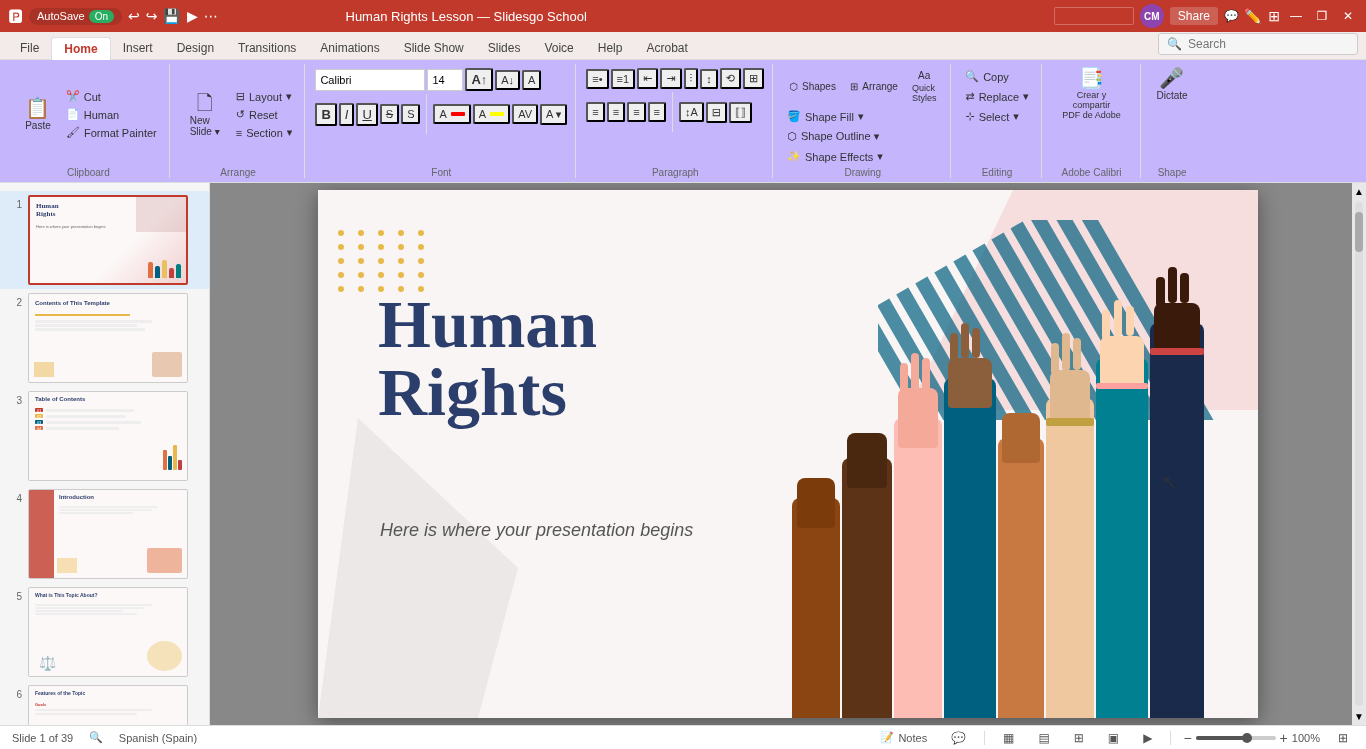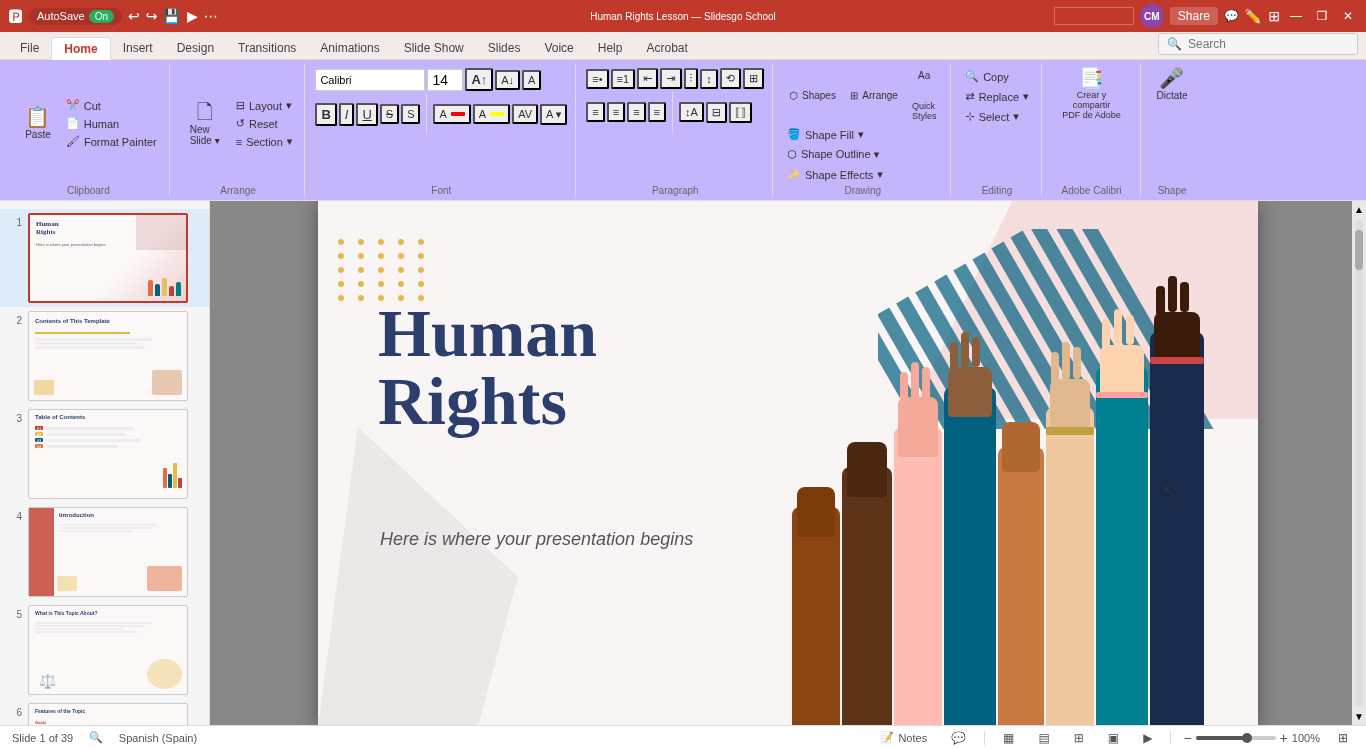--- a/index.html
+++ b/index.html
@@ -9,21 +9,21 @@
     .title-bar {
       background: #c0392b;
       color: white;
       height: 32px;
       display: flex;
       align-items: center;
       padding: 0 8px;
       flex-shrink: 0;
     }
     .title-bar-left { display: flex; align-items: center; gap: 6px; flex: 1; }
-    .title-bar-center { flex: 2; text-align: center; font-size: 10px; font-weight: 500; }
+    .title-bar-center { flex: 2; text-align: left; font-size: 13px; font-weight: 500; }
     .title-bar-right { flex: 1; display: flex; align-items: center; justify-content: flex-end; gap: 6px; }
     .autosave-toggle { background: #a93226; border-radius: 10px; padding: 2px 8px; font-size: 11px; display: flex; align-items: center; gap: 4px; }
     .toggle-on { background: #27ae60; border-radius: 8px; padding: 1px 6px; font-size: 10px; }
     .win-btn { width: 20px; height: 20px; display: flex; align-items: center; justify-content: center; font-size: 12px; cursor: pointer; }
     .user-avatar { width: 24px; height: 24px; background: #8e44ad; border-radius: 50%; display: flex; align-items: center; justify-content: center; font-size: 10px; font-weight: bold; color: white; }
     .red-bar { width: 80px; height: 18px; background: #c0392b; border: 1px solid #fff4; border-radius: 2px; }
 
     
     .ribbon { background: #c4b5fd; border-bottom: 1px solid #ddd; flex-shrink: 0; }
     .ribbon-tabs { display: flex; padding: 0 8px; background: #f3ebe9; border-bottom: 1px solid #ddd; height: 28px; align-items: flex-end; }
@@ -32,21 +32,21 @@
     .ribbon-content { display: flex; align-items: stretch; padding: 4px 8px; min-height: 80px; gap: 2px; }
     .ribbon-group { display: flex; flex-direction: column; align-items: stretch; border-right: 1px solid #ddd; padding: 0 8px; min-width: fit-content; }
     .ribbon-group:last-child { border-right: none; }
     .ribbon-group-label { font-size: 10px; color: #666; text-align: center; margin-top: auto; padding-top: 2px; }
     .ribbon-group-content { display: flex; align-items: center; gap: 2px; flex: 1; }
     .ribbon-btn { display: flex; flex-direction: column; align-items: center; justify-content: center; padding: 4px 6px; cursor: pointer; border-radius: 3px; font-size: 10px; color: #333; min-width: 36px; gap: 2px; }
     .ribbon-btn-icon { font-size: 20px; line-height: 1; }
     .ribbon-btn-row { display: flex; flex-direction: column; gap: 1px; }
     .ribbon-btn-sm { display: flex; align-items: center; gap: 4px; padding: 2px 4px; cursor: pointer; font-size: 11px; color: #333; border-radius: 2px; white-space: nowrap; }
     .font-selector { width: 110px; height: 22px; border: 1px solid #ccc; font-size: 11px; padding: 0 4px; }
-    .font-size { width: 36px; height: 22px; border: 1px solid #ccc; font-size: 14px; padding: 0 4px; }
+    .font-size { width: 36px; height: 22px; border: 1px solid #ccc; font-size: 11px; padding: 0 4px; }
     .separator { width: 1px; background: #ddd; height: 40px; margin: 0 4px; }
     .bold-btn { font-weight: bold; font-size: 13px; }
     .italic-btn { font-style: italic; font-size: 13px; }
     .underline-btn { text-decoration: underline; font-size: 13px; }
     .format-row { display: flex; align-items: center; gap: 2px; }
     .color-swatch { width: 14px; height: 4px; border-radius: 1px; }
     .search-box { display: flex; align-items: center; gap: 6px; background: #f5f5f5; border: 1px solid #ccc; border-radius: 3px; padding: 3px 8px; width: 200px; }
     .search-box input { border: none; background: transparent; font-size: 12px; outline: none; flex: 1; }
 
     
@@ -255,21 +255,21 @@
       <div style="display:flex; flex-direction:column; gap:3px; padding-top:4px;">
         <div class="format-row">
           <div class="ribbon-btn" style="flex-direction:row; gap:4px; padding:2px 6px;">
             <span>⬡</span>
             <span>Shapes</span>
           </div>
           <div class="ribbon-btn" style="flex-direction:row; gap:4px; padding:2px 6px;">
             <span>⊞</span>
             <span>Arrange</span>
           </div>
-          <div class="ribbon-btn" style="gap:20px; padding:2px 6px;">
+          <div class="ribbon-btn" style="gap:2px; padding:2px 6px;">
             <span>Aa</span>
             <span style="font-size:9px;">Quick<br>Styles</span>
           </div>
         </div>
         <div class="format-row">
           <div class="ribbon-btn-sm">
             <span>🪣</span>
             <span>Shape Fill</span> ▾
           </div>
         </div>

